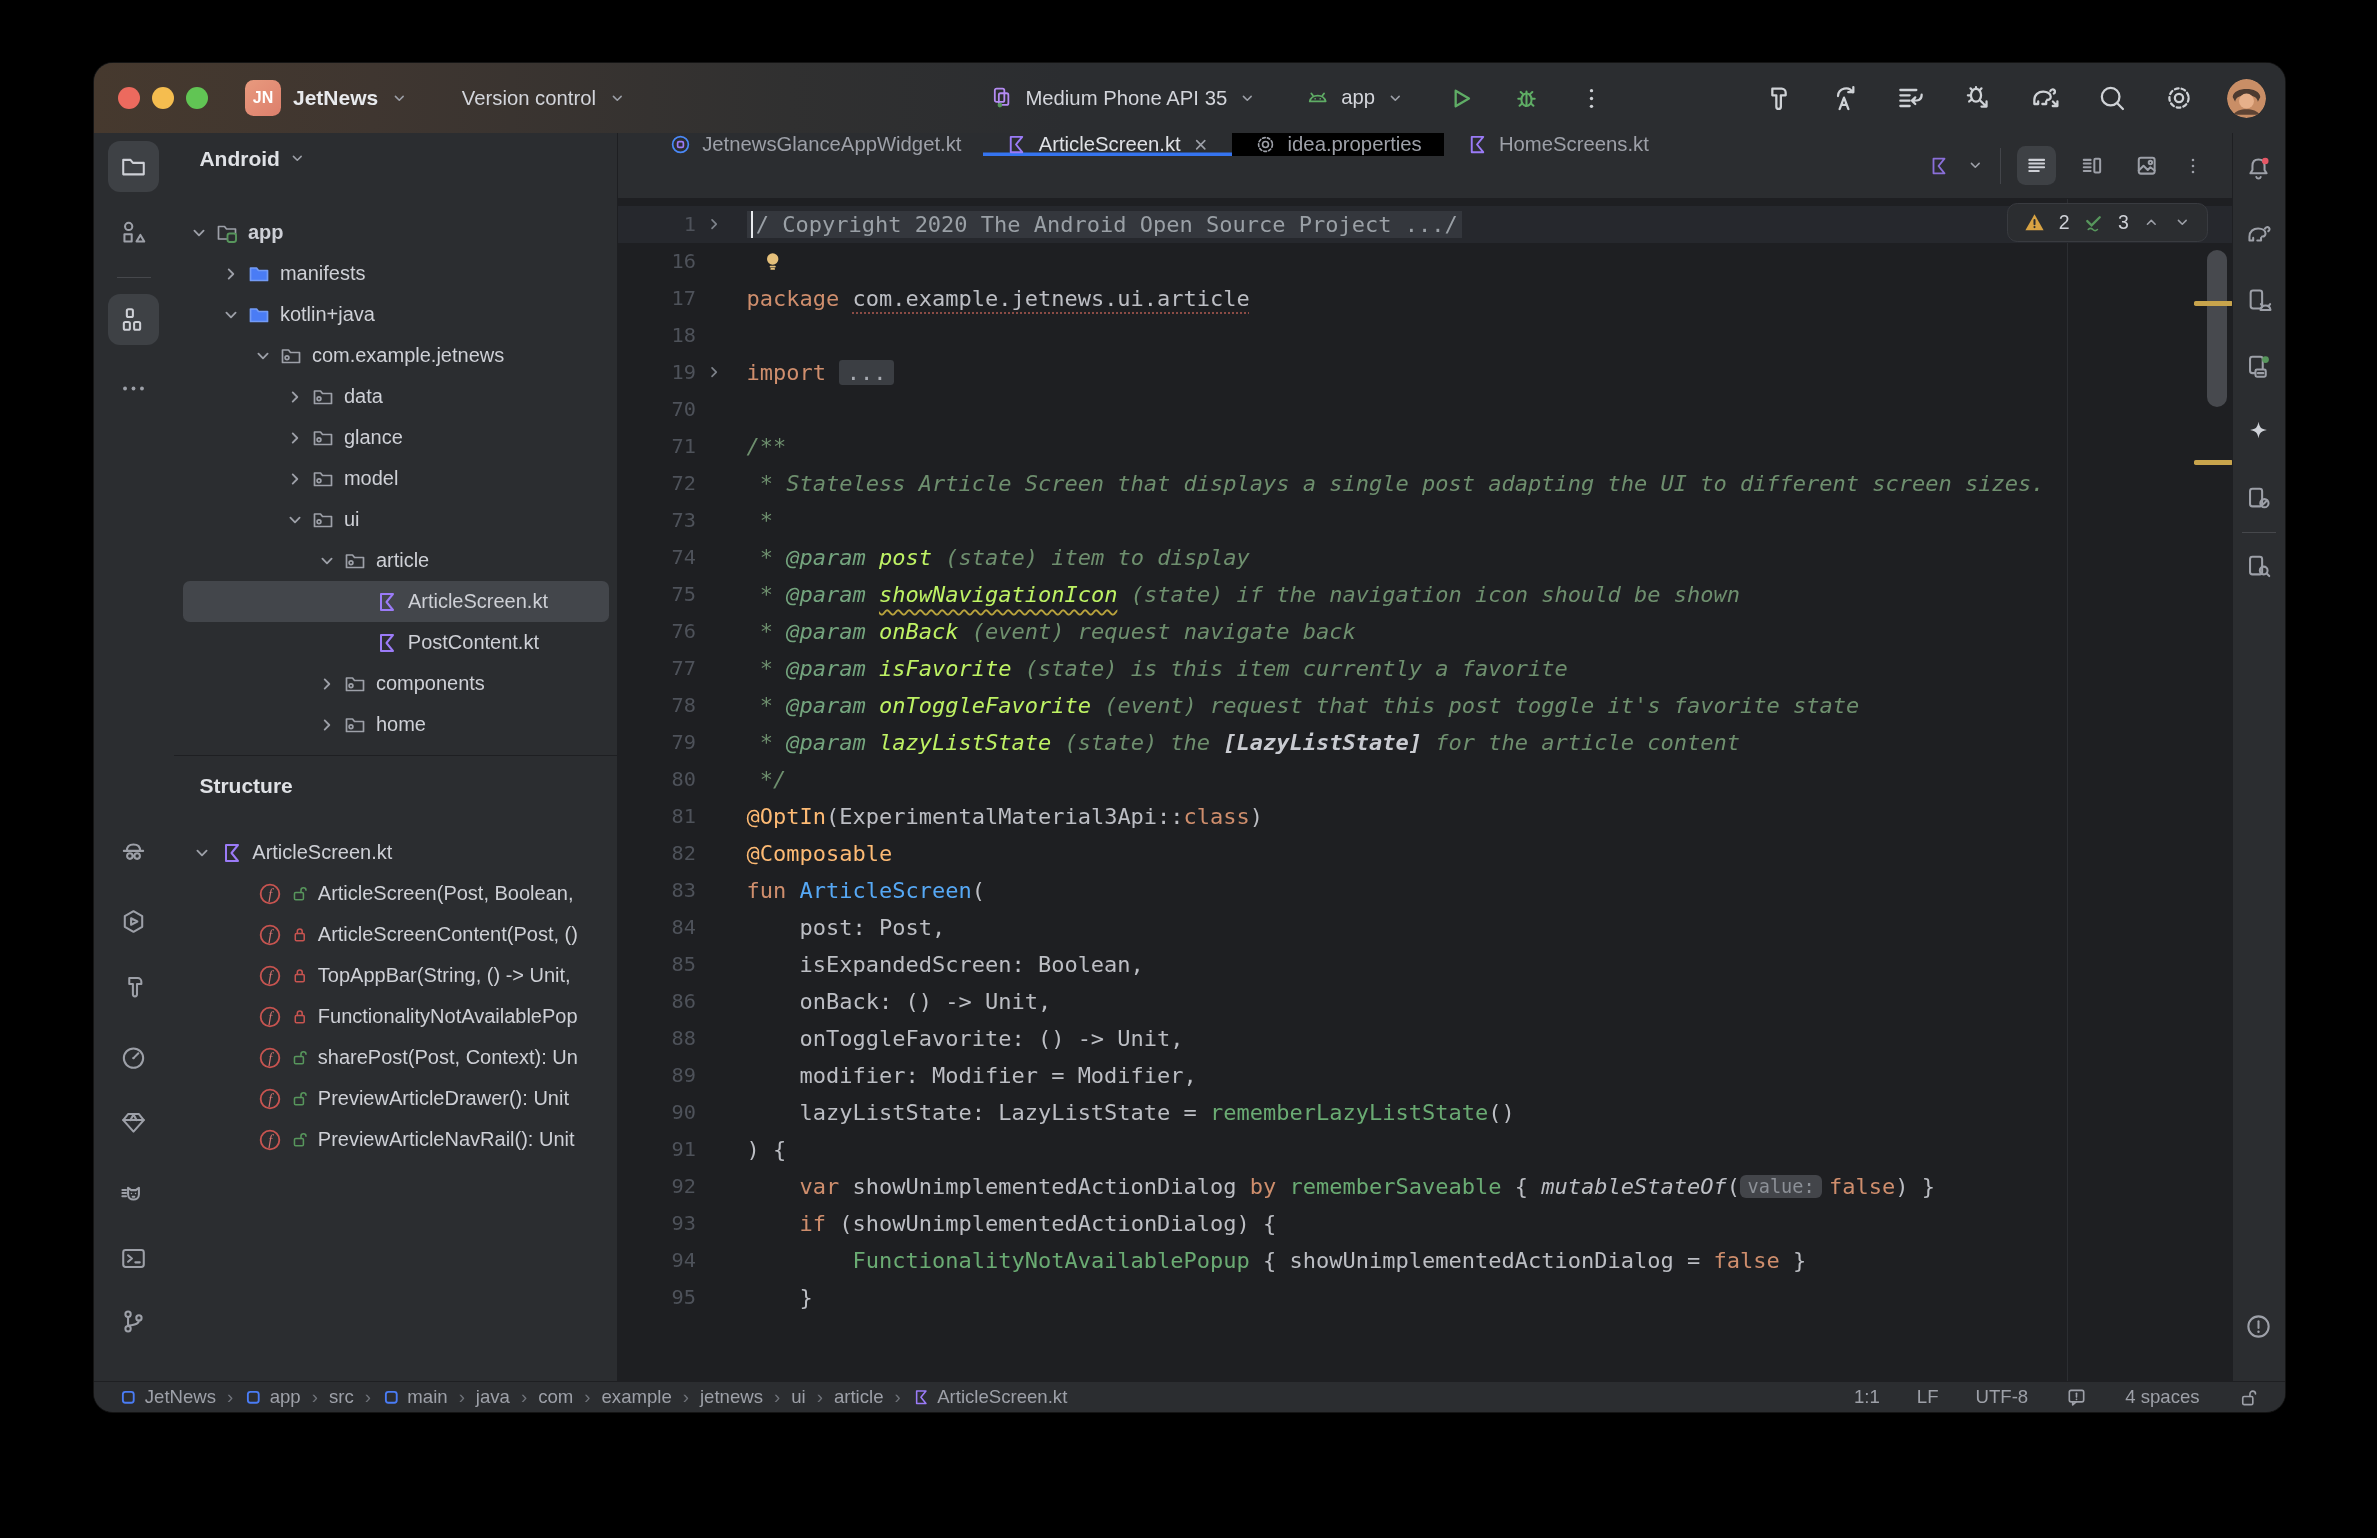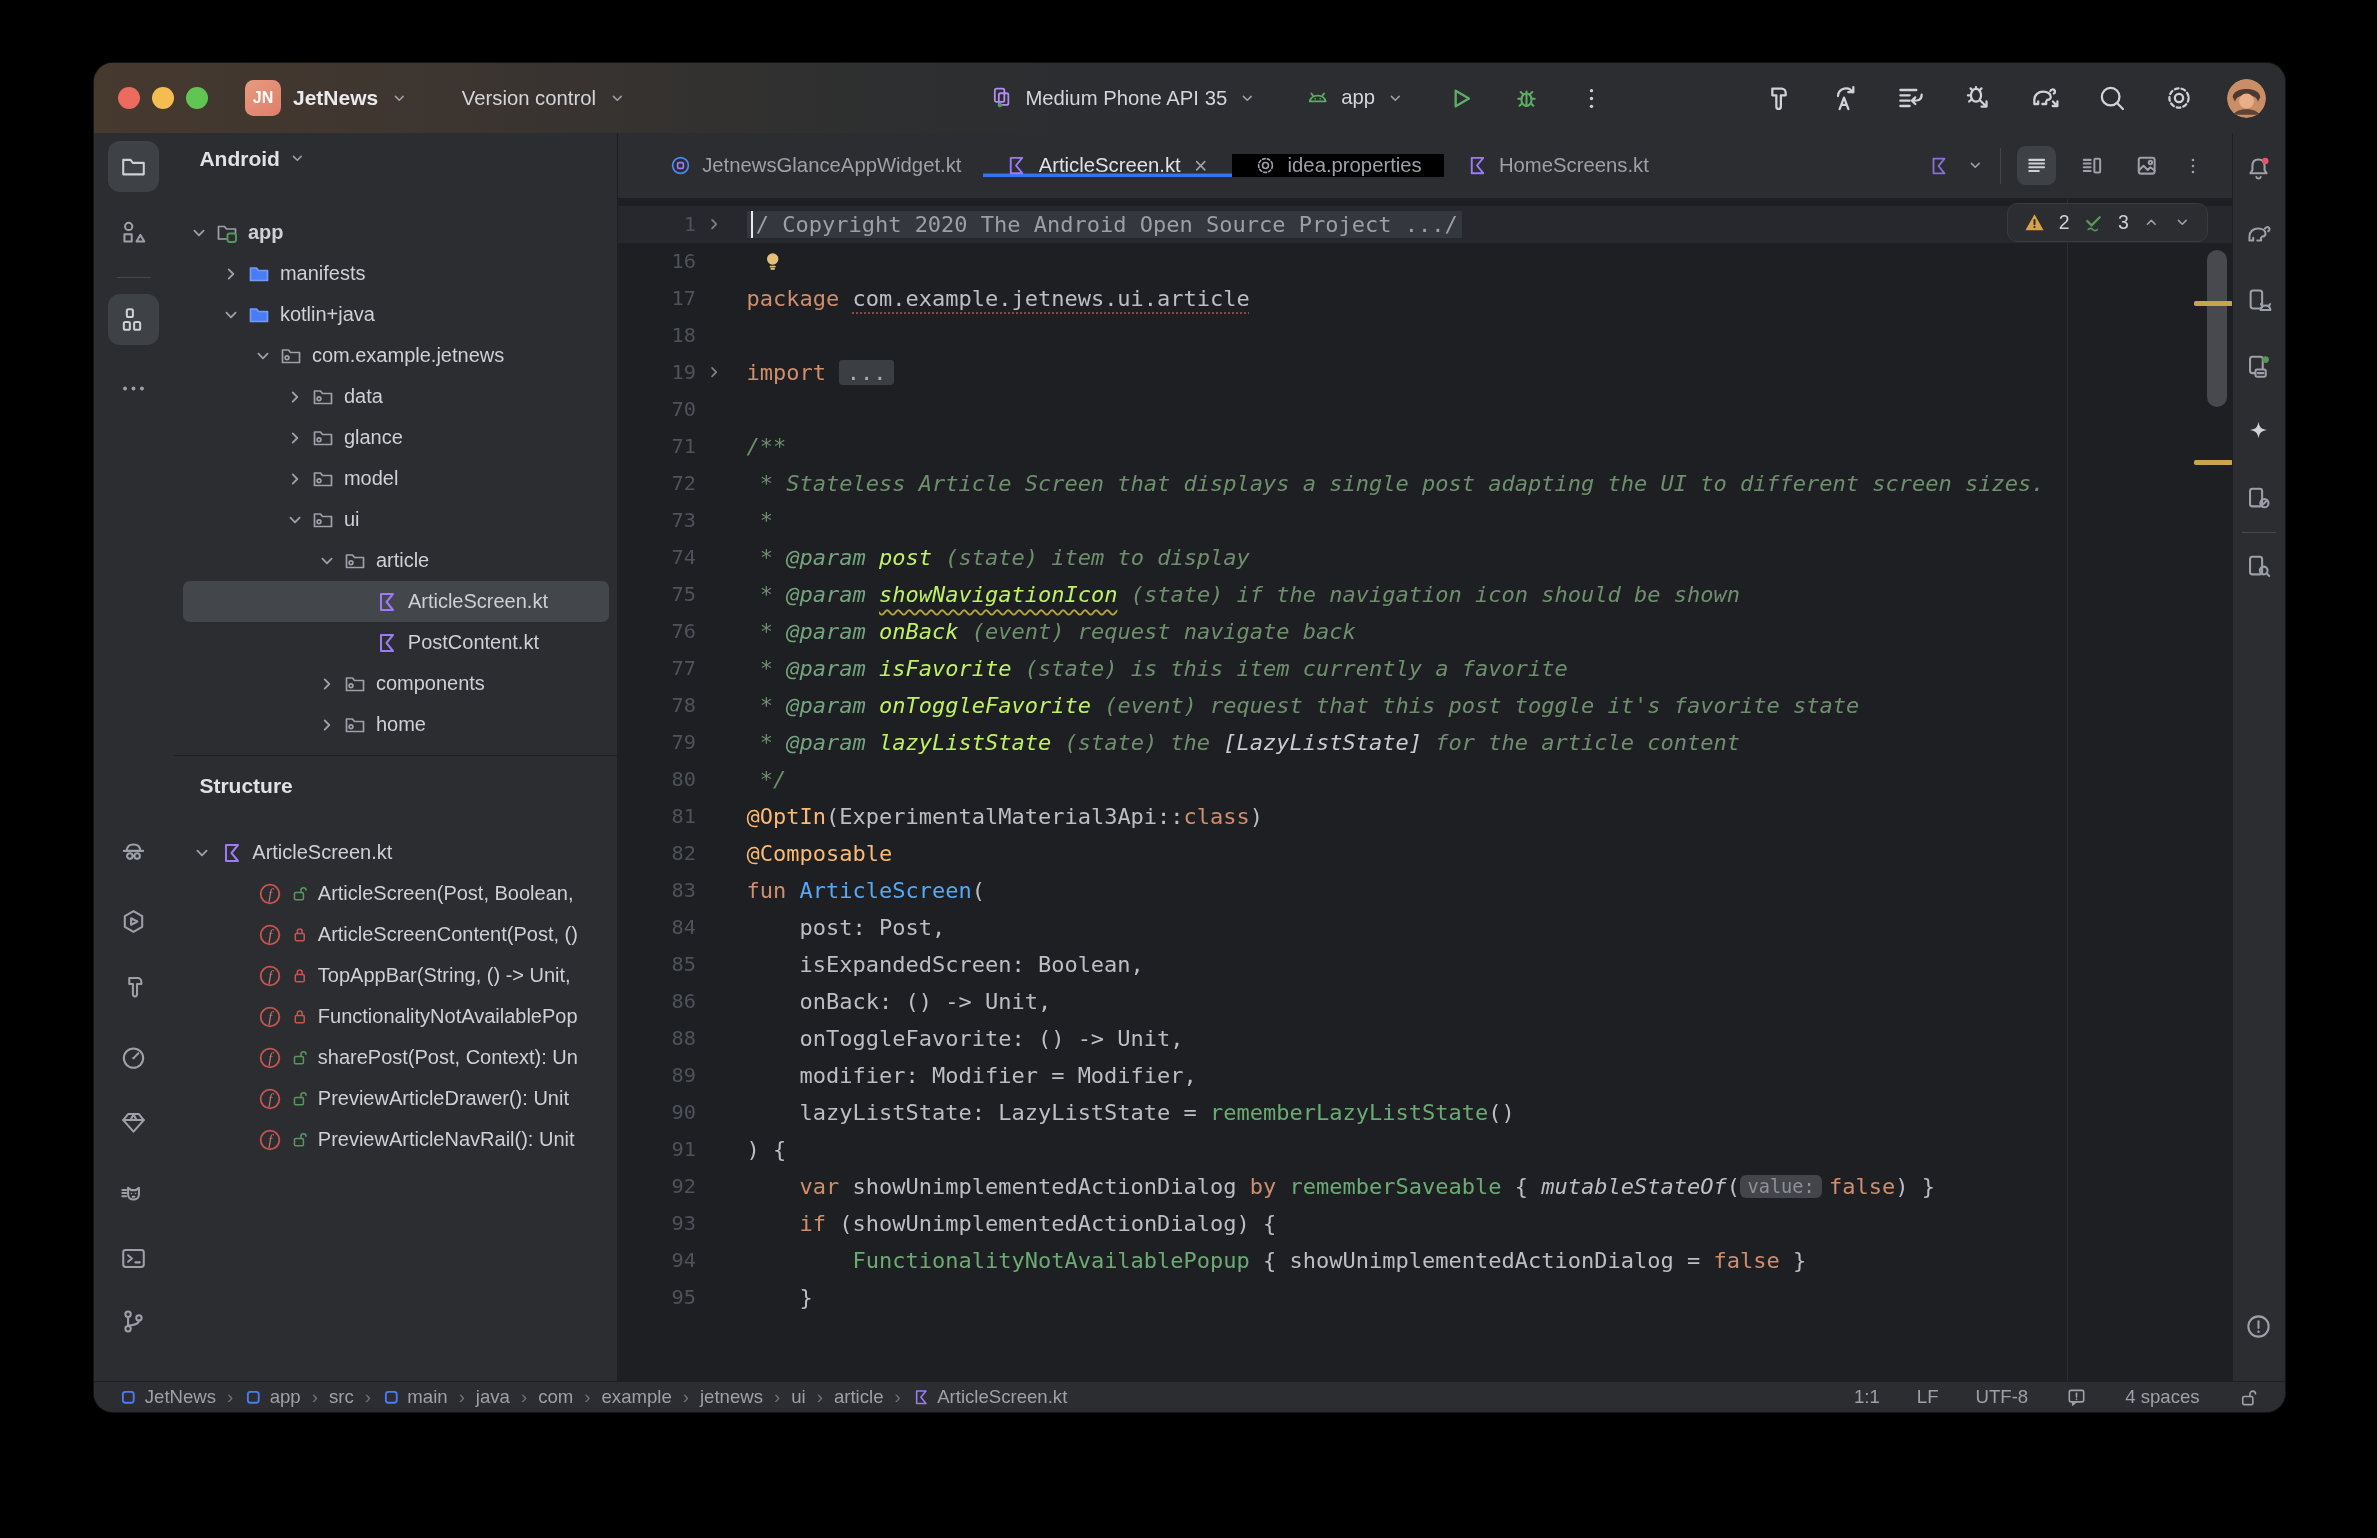--- a/index.html
+++ b/index.html
@@ -55,21 +55,21 @@
   .srow{display:flex;align-items:center;height:41px;font-size:20px;color:#ced0d6;white-space:nowrap;overflow:hidden;}
   .srow.root{padding-left:17px;}
   .srow.fn{padding-left:83px;}
   .srow .chevbox{width:22px;height:22px;color:#9da0a8;margin-right:6.8px;flex:none;}
   .srow .kicon{width:24px;height:24px;margin-right:8.5px;}
   .srow .ficon{width:26px;height:26px;margin-right:6.8px;}
   .srow .lock{width:19.5px;height:19.5px;margin-right:8.5px;}
 
   
   .editor{position:absolute;left:524px;right:52px;top:0;bottom:0;background:#1e1f22;}
-  .tabs{position:absolute;top:0;left:0;right:0;height:65px;background:#2b2d30;border-bottom:0.8px solid #1e1f22;display:flex;align-items:center;padding-left:29px;}
+  .tabs{position:absolute;top:0;left:0;right:0;height:65px;background:#2b2d30;border-bottom:0.8px solid #1e1f22;display:flex;align-items:flex-start;padding-left:29px;}
   .tab{display:flex;align-items:center;gap:10.2px;padding:0 22px;font-size:20.3px;color:#9da0a8;position:relative;white-space:nowrap;}
   .tab .icon{width:23px;height:23px;}
   .tab.active{color:#dfe1e5;box-shadow:inset 0 -3.4px 0 #3574f0;}
   .tab.hl{background:#000000;}
   .tab .close{width:19.5px;height:19.5px;color:#9da0a8;}
   .tabctrl{position:absolute;right:29px;top:0;height:65px;display:flex;align-items:center;gap:16px;color:#9da0a8;}
   .tabctrl .vline{width:0.8px;height:36px;background:#43454a;}
   .viewbtn{width:39px;height:39px;border-radius:8.5px;display:flex;align-items:center;justify-content:center;}
   .viewbtn.sel{background:#3e4145;color:#ced0d6;}
   .viewbtn .icon{width:25.4px;height:25.4px;}
@@ -83,21 +83,21 @@
   .cl .fold .icon{width:20.3px;height:20.3px;}
   .cl .txt{white-space:pre;padding-left:13.5px;display:flex;align-items:center;}
   .cl.caretline{background:#26282d;}
   .sg-kw{color:#cf8e6d;}
   .sg-ann{color:#fdba74;}
   .sg-fndecl{color:#56a8f5;}
   .sg-fncall{color:#6aab73;}
   .sg-doc{color:#6e8f6e;font-style:italic;}
   .sg-doctag{color:#74a47e;font-style:italic;}
   .sg-docparam{color:#bef264;font-style:italic;font-weight:normal;}
-  .sg-docref{color:#c9cbd1;font-style:italic;font-weight:normal;}
+  .sg-docref{color:#c9cbd1;font-style:italic;font-weight:bold;}
   .sg-varu{text-underline-offset:6px;text-decoration-thickness:1.3px;}
   .sg-itl{font-style:italic;}
   .sg-hint{background:#43454a;color:#8c9097;border-radius:6px;padding:0.8px 7.6px;font-size:18.6px;margin-right:6.8px;}
   .sg-foldbox{background:#3b3e43;color:#a8abb2;border-radius:3.4px;padding:0 7.6px;}
   .sg-fold1{background:#34373d;color:#9aa0a6;padding:0 4.2px;}
   .sg-warnline{text-decoration:underline wavy #b9a33c;text-decoration-thickness:1.7px;text-underline-offset:6.8px;}
   .sg-errline{text-decoration:underline dotted #8a4b45;text-decoration-thickness:2.1px;text-underline-offset:6.8px;}
   .sg-caret::before{content:"";display:inline-block;width:2.5px;height:27px;background:#e8eaed;vertical-align:-6px;margin-right:2.5px;}
   .bulb{width:25.4px;height:25.4px;margin-left:13.5px;}
 

